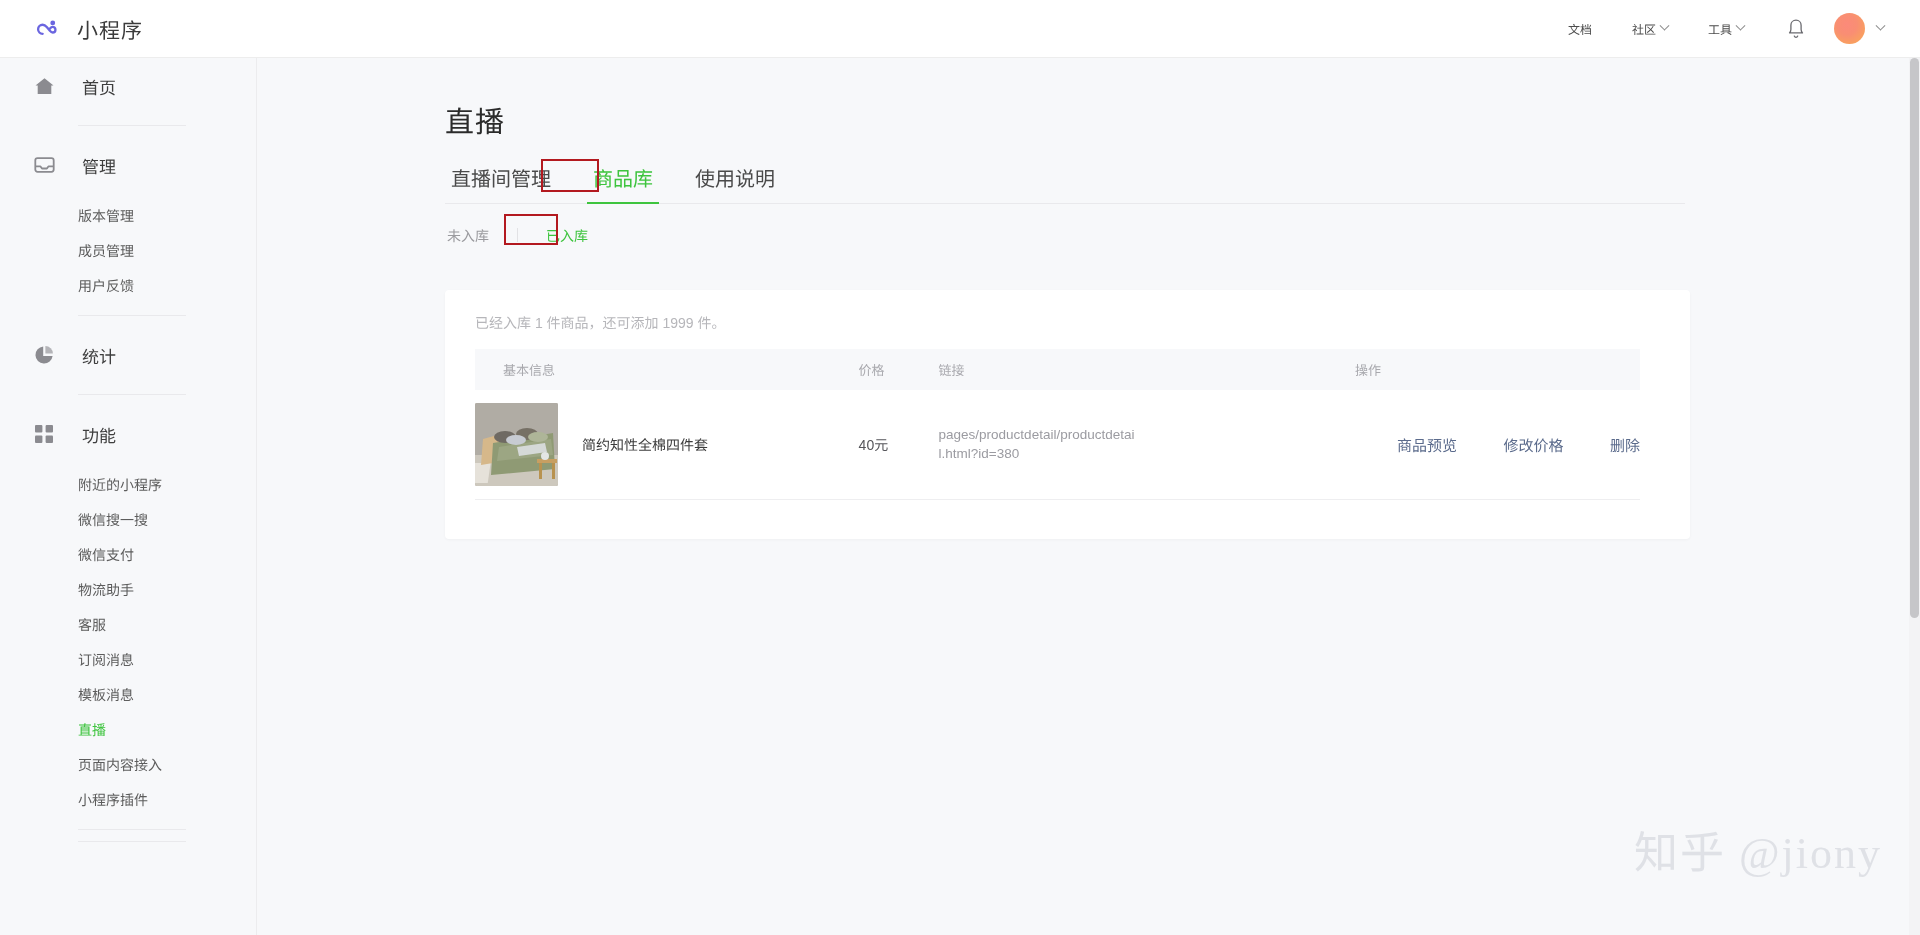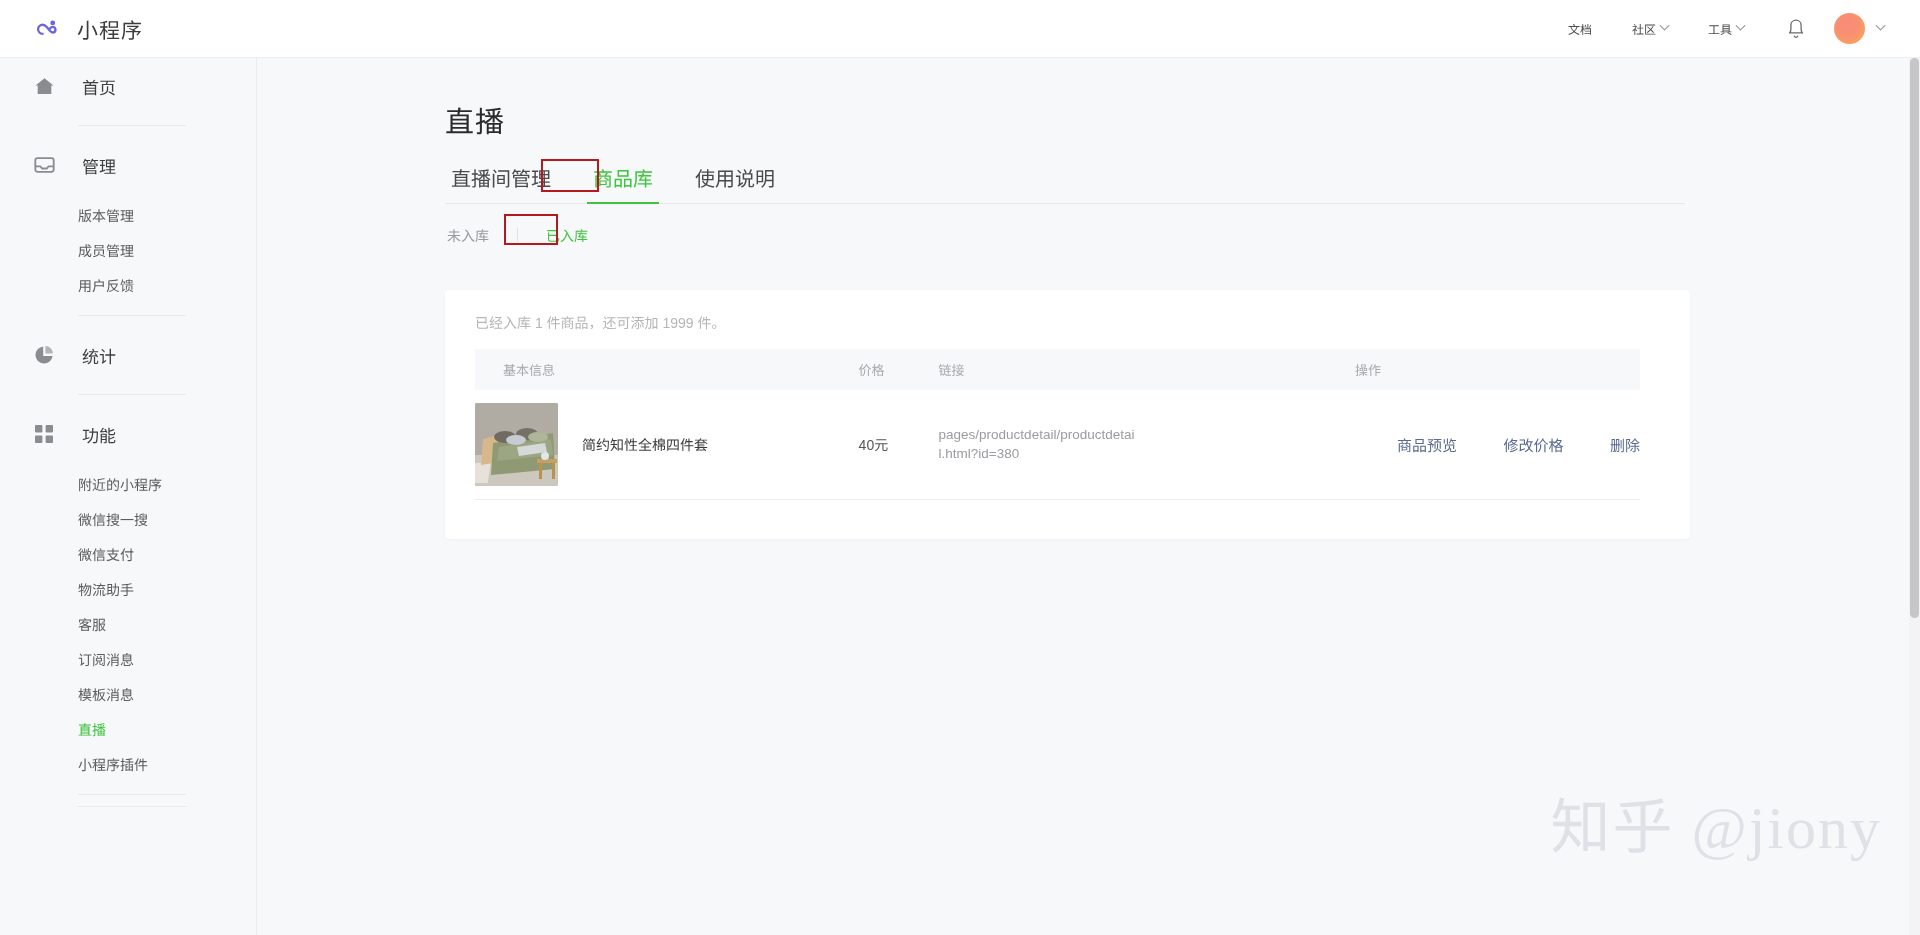--- a/index.html
+++ b/index.html
@@ -145,22 +145,22 @@
     font-size: 13.5px; color: #9b9ba1; line-height: 19px;
     width: 200px; word-break: break-all;
   }
   .actions { text-align: right; padding-right: 32px; white-space: nowrap; }
   .action-link {
     font-size: 15px; color: #5b6b8c; cursor: pointer;
     margin-left: 42px; text-decoration: none;
   }
 
   .watermark {
-    position: absolute; right: 38px; bottom: 70px;
-    font-size: 60px; color: #dfe1e6;
+    position: absolute; right: 38px; bottom: 54px;
+    font-size: 44px; color: #dfe1e6;
     letter-spacing: 2px; user-select: none;
     font-family: "Liberation Serif", "DejaVu Serif", serif;
   }
 
   .scrollbar {
     position: absolute; right: 0; top: 58px; width: 11px; height: 877px;
     background: #f3f3f5;
   }
   .scrollthumb {
     position: absolute; right: 1px; top: 0px; width: 9px; height: 560px;
@@ -268,20 +268,21 @@
       </div>
       <div class="nav-spacer"></div>
       <div class="nav-sub">附近的小程序</div>
       <div class="nav-sub">微信搜一搜</div>
       <div class="nav-sub">微信支付</div>
       <div class="nav-sub">物流助手</div>
       <div class="nav-sub">客服</div>
       <div class="nav-sub">订阅消息</div>
       <div class="nav-sub">模板消息</div>
       <div class="nav-sub active">直播</div>
+      <div class="nav-sub">页面内容接入</div>
       <div class="nav-sub">小程序插件</div>
       <div class="nav-divider"></div>
     </div>
 
     <div class="nav-group">
       <div class="nav-divider"></div>
     </div>
   </div>
 
   <div class="main">

